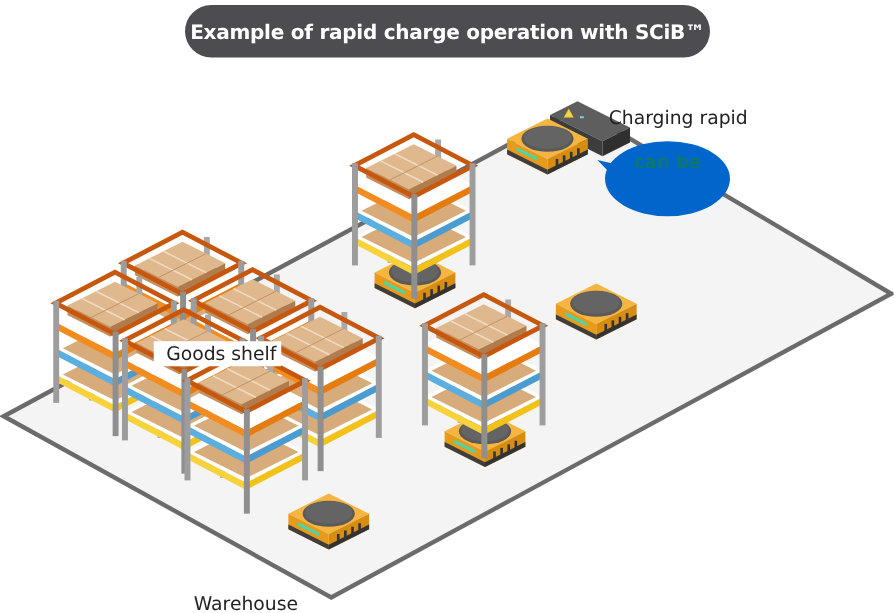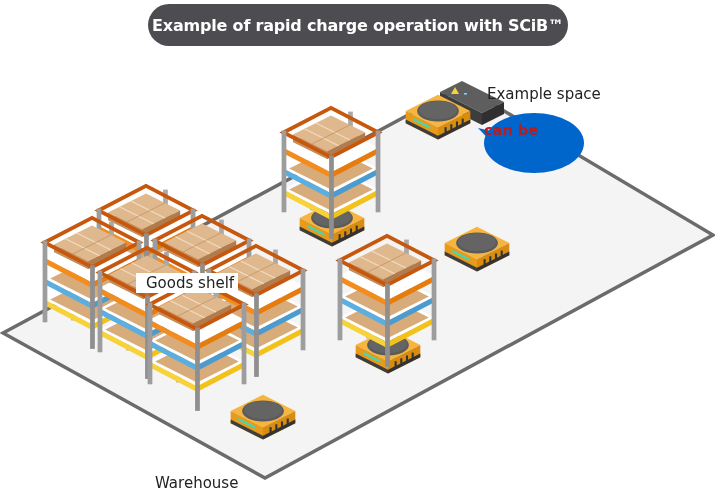--- a/index.html
+++ b/index.html
@@ -1,21 +1,21 @@
 <!DOCTYPE html>
 <html><head>
 <meta charset="utf-8">
 <style>
   html,body{margin:0;padding:0;background:#ffffff;}
   body{width:715px;height:490px;position:relative;overflow:hidden;font-family:"DejaVu Sans","Liberation Sans",sans-serif;}
   #scene{position:absolute;left:0;top:0;width:715px;height:490px;}
   .title-pill{position:absolute;left:148px;top:4px;width:420px;height:42px;border-radius:21px;background:#4d4c51;color:#fff;font-weight:bold;font-size:16px;display:flex;align-items:center;justify-content:center;letter-spacing:-0.2px;}
   .lbl{position:absolute;color:#222;font-size:15px;white-space:nowrap;}
   .lbl-box{background:#fff;padding:1px 4px;}
-  .bubble-text{position:absolute;color:#b91c1c;font-weight:bold;font-size:14.5px;line-height:24px;}
+  .bubble-text{position:absolute;color:#0f766e;font-weight:bold;font-size:14.5px;text-align:center;line-height:24px;}
 </style>
 </head>
 <body>
 
 <svg id="scene" viewBox="0 0 715 490" xmlns="http://www.w3.org/2000/svg">
   <defs>
 
     <g id="shelf">
 
       <rect x="-2" y="-48" width="5" height="80" fill="#a9a9a9"></rect>
@@ -104,19 +104,19 @@
     <use href="#shelf" transform="translate(73,290) scale(0.95)"></use>
     <use href="#shelf" transform="translate(128,320) scale(0.95)"></use>
     <use href="#shelf" transform="translate(178,352) scale(0.95)"></use>
   </g>
 
   <use href="#robot" transform="translate(263,411) scale(0.95)"></use>
 </svg>
 
 <div class="title-pill">Example of rapid charge operation with SCiB™</div>
 
-<div class="lbl" style="left:487px;top:85px;">Example space</div>
-<div class="lbl lbl-box" style="left:136px;top:273px;padding-left:10px;">Goods shelf</div>
+<div class="lbl" style="left:487px;top:85px;">Charging rapid</div>
+<div class="lbl lbl-box" style="left:123px;top:273px;padding-left:10px;">Goods shelf</div>
 <div class="lbl" style="left:155px;top:474px;">Warehouse</div>
 
 <div class="bubble-text" style="left:484px;top:118px;width:100px;">
   <div>can be</div>
 </div>
 
 </body></html>

